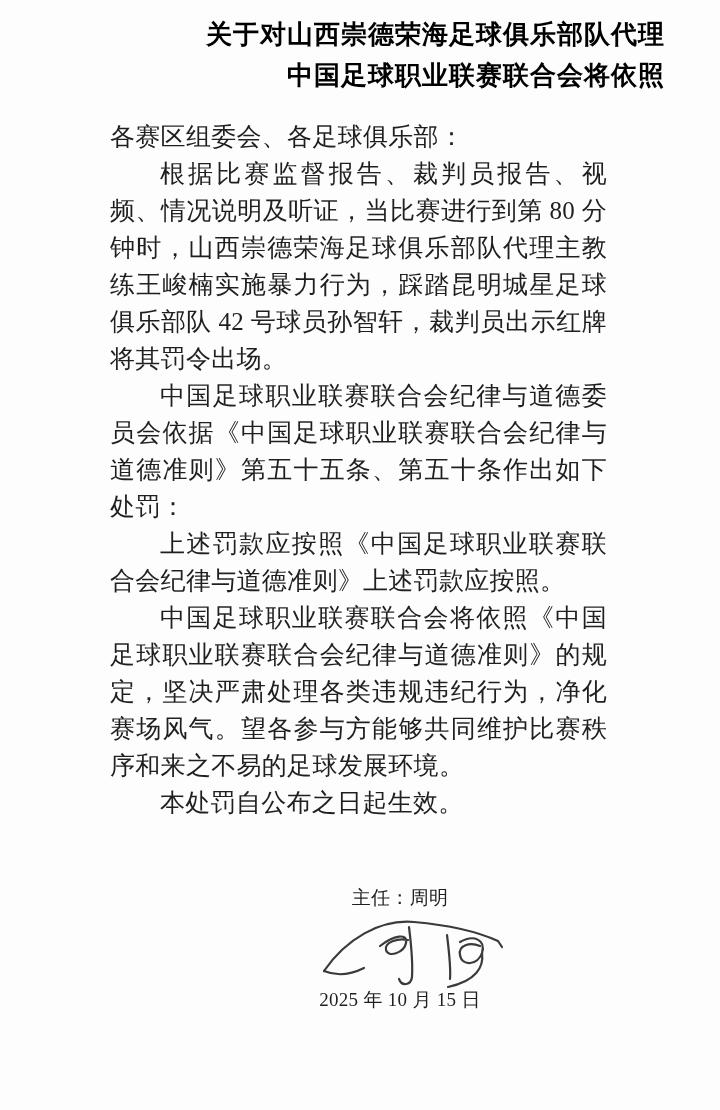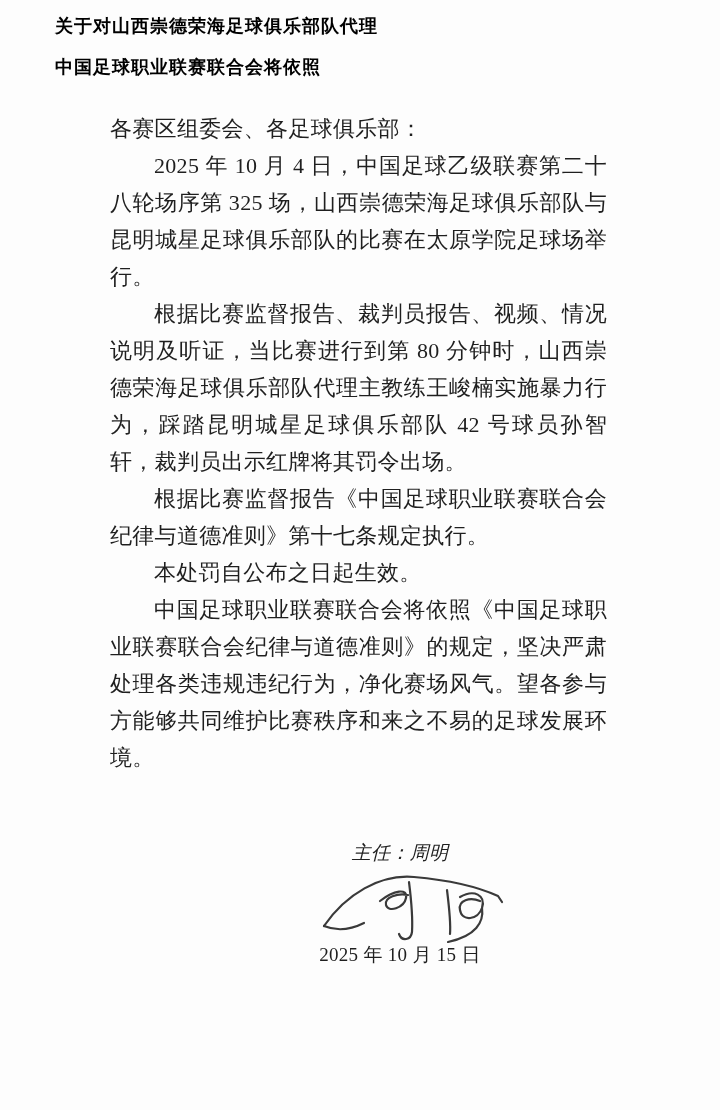--- a/index.html
+++ b/index.html
@@ -13,32 +13,32 @@
     color: #1f1f1f;
     font-family: "Liberation Serif", "DejaVu Serif", serif;
     overflow: hidden;
   }
   .page {
     position: relative;
     width: 720px;
     height: 1110px;
   }
   .title {
-    margin: 6px 55px 0 55px;
-    font-size: 18px;
+    margin: 14px 55px 0 55px;
+    font-size: 26px;
     line-height: 41px;
     font-weight: 700;
-    text-align: left;
+    text-align: right;
     color: #000000;
     letter-spacing: 1px;
   }
   .title .tline { display: block; }
   .body-text {
     margin: 22px 113px 0 110px;
-    font-size: 22px;
+    font-size: 25px;
     line-height: 37px;
     text-align: justify;
     text-justify: inter-ideograph;
     letter-spacing: 0.3px;
   }
   .body-text p {
     margin: 0;
     text-indent: 2em;
   }
   .body-text p.salutation {
@@ -46,45 +46,45 @@
   }
   .sig-block {
     width: 440px;
     margin: 64px 0 0 180px;
     text-align: center;
     font-size: 19px;
     letter-spacing: 0.3px;
     color: #1f1f1f;
   }
   .sig-org { white-space: nowrap; }
-  .sig-signer { margin-top: 18px; font-style: italic; }
+  .sig-signer { margin-top: 18px; }
   .sig-svg {
     display: block;
     margin: -2px auto -4px auto;
     transform: translateX(14px);
   }
   .sig-date { margin-top: 2px; }
 </style>
 </head>
 <body>
 
 <div class="page">
 
   <h1 class="title">
     <span class="tline">关于对山西崇德荣海足球俱乐部队代理</span>
     <span class="tline">中国足球职业联赛联合会将依照</span>
   </h1>
 
   <div class="body-text">
     <p class="salutation">各赛区组委会、各足球俱乐部：</p>
-    <p>2025 年 10 月 4 日，中国足球乙级联赛第二十八轮场序第 325 场，山西崇德荣海足球俱乐部队与昆明城星足球俱乐部队的比赛在太原学院足球场举行。</p>
     <p>根据比赛监督报告、裁判员报告、视频、情况说明及听证，当比赛进行到第 80 分钟时，山西崇德荣海足球俱乐部队代理主教练王峻楠实施暴力行为，踩踏昆明城星足球俱乐部队 42 号球员孙智轩，裁判员出示红牌将其罚令出场。</p>
-    <p>根据比赛监督报告《中国足球职业联赛联合会纪律与道德准则》第十七条规定执行。</p>
+    <p>中国足球职业联赛联合会纪律与道德委员会依据《中国足球职业联赛联合会纪律与道德准则》第五十五条、第五十条作出如下处罚：</p>
+    <p>上述罚款应按照《中国足球职业联赛联合会纪律与道德准则》上述罚款应按照。</p>
+    <p>中国足球职业联赛联合会将依照《中国足球职业联赛联合会纪律与道德准则》的规定，坚决严肃处理各类违规违纪行为，净化赛场风气。望各参与方能够共同维护比赛秩序和来之不易的足球发展环境。</p>
     <p>本处罚自公布之日起生效。</p>
-    <p>中国足球职业联赛联合会将依照《中国足球职业联赛联合会纪律与道德准则》的规定，坚决严肃处理各类违规违纪行为，净化赛场风气。望各参与方能够共同维护比赛秩序和来之不易的足球发展环境。</p>
   </div>
 
   <div class="sig-block">
     <div class="sig-signer">主任：周明</div>
     <svg class="sig-svg" width="208" height="80" viewBox="0 0 208 80" fill="none" stroke="#3a3a3a" stroke-width="2.2" stroke-linecap="round" stroke-linejoin="round">
       <path d="M14,62 C36,30 70,10 104,13 C138,16 166,22 188,32 L192,38"></path>
       <path d="M14,62 C26,67 40,66 54,59"></path>
       <path d="M70,37 C84,26 98,24 96,34 C94,44 78,49 76,41 C74,33 88,29 98,31"></path>
       <path d="M99,18 C101,34 103,52 102,68 C101,76 92,78 89,70"></path>
       <path d="M137,26 C139,42 141,58 140,70"></path>

